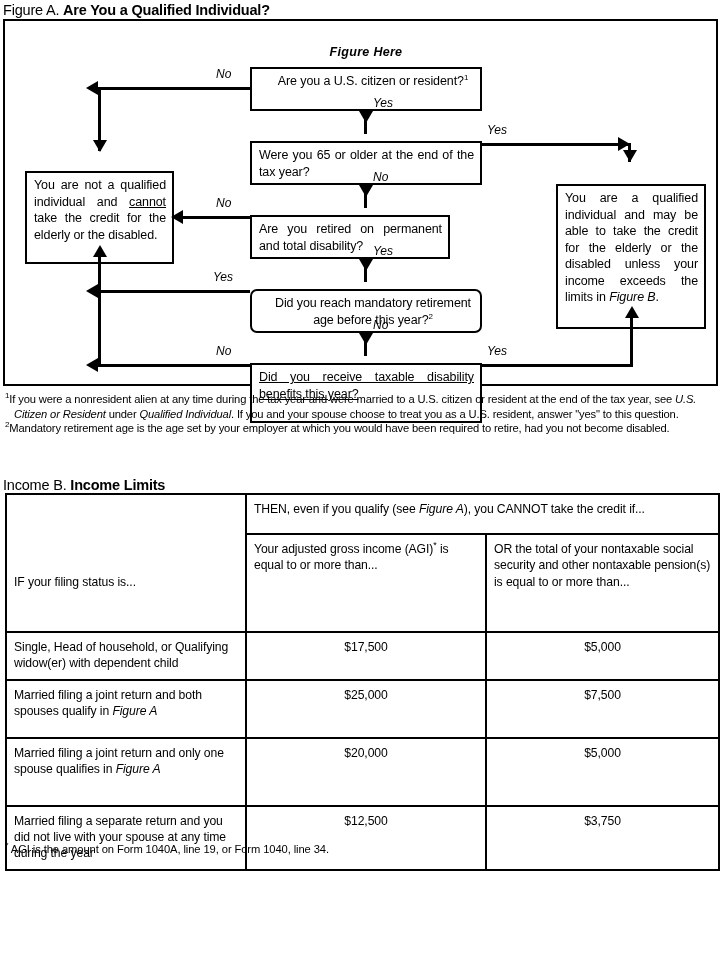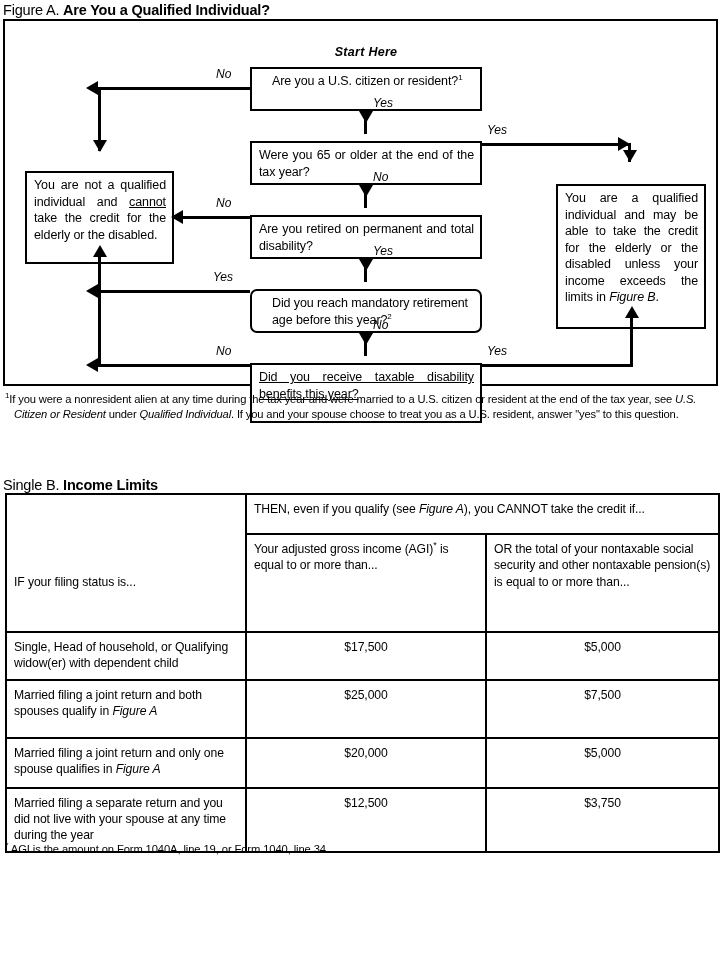--- a/index.html
+++ b/index.html
@@ -50,29 +50,29 @@
   .fbox {
     position: absolute;
     border: 2px solid #000;
     background: #fff;
     font-size: 12.5px;
     line-height: 1.32;
     padding: 4px 6px 4px 7px;
     letter-spacing: -0.1px;
   }
   .fbox.q { text-align: justify; }
-  .fbox.q.noj { text-align: left; padding-left: 20px; }
+  .fbox.q.noj { text-align: center; padding-left: 20px; }
   .fbox.term { text-align: justify; text-align-last: left; }
   .fbox sup { font-size: 8px; vertical-align: super; line-height: 0; }
   .fbox u { text-decoration: underline; }
   .fbox i { font-style: italic; }
 
   #box-citizen   { left: 245px; top: 46px;  width: 232px; height: 44px; }
   #box-65        { left: 245px; top: 120px; width: 232px; height: 44px; }
-  #box-retired   { left: 245px; top: 194px; width: 232px; height: 44px; }
+  #box-retired   { left: 245px; top: 194px; width: 200px; height: 44px; }
   #box-mandatory { left: 245px; top: 268px; width: 232px; height: 44px; border-radius: 7px; }
   #box-taxable   { left: 245px; top: 342px; width: 232px; height: 60px; text-decoration: underline; }
   #box-not-qual  { left: 20px;  top: 150px; width: 149px; height: 93px; }
   #box-qual      { left: 551px; top: 163px; width: 150px; height: 145px; }
 
   
   .ln { position: absolute; background: #000; }
   .h  { height: 3px; }
   .v  { width: 3px; }
   .arw { position: absolute; width: 0; height: 0; }
@@ -143,21 +143,21 @@
 
 <div id="page">
 
   <div class="fig-title" style="left:3px; top:2px;">
     <span class="lead">Figure A.</span>
     <span class="bold">Are You a Qualified Individual?</span>
   </div>
 
   <div id="figA-frame">
 
-    <div id="start-here">Start Here</div>
+    <div id="start-here">Figure Here</div>
 
     <div class="fbox q noj" id="box-citizen">
       <span>Are you a U.S. citizen or resident?</span><sup>1</sup>
     </div>
 
     <div class="fbox q" id="box-65">
       <span>Were you 65 or older at the end of the tax year?</span>
     </div>
 
     <div class="fbox q" id="box-retired">
@@ -227,24 +227,27 @@
     <div class="ln v" style="left:625px; top:297px; height:49px;"></div>
     <div class="arw up" style="left:620px; top:285px;"></div>
     <div class="lbl" style="left:482px; top:323px;">Yes</div>
 
   </div>
 
   <div id="footnotes">
     <p>
       <span class="mk">1</span><span><span>If you were a nonresident alien at any time during the tax year and were married to a U.S. citizen or resident at the end of the tax year, see </span><i>U.S. Citizen or Resident</i><span> under </span><i>Qualified Individual</i><span>. If you and your spouse choose to treat you as a U.S. resident, answer "yes" to this question.</span></span>
     </p>
+    <p>
+      <span class="mk">2</span><span><span>Mandatory retirement age is the age set by your employer at which you would have been required to retire, had you not become disabled.</span></span>
+    </p>
   </div>
 
   <div class="fig-title" id="figB-title">
-    <span class="lead">Single B.</span>
+    <span class="lead">Income B.</span>
     <span class="bold">Income Limits</span>
   </div>
 
   <table id="figB-table">
     <colgroup>
       <col class="col1">
         <col class="col2">
         <col class="col3">
     </colgroup>
     <tbody>
@@ -267,21 +270,21 @@
           <td style="height: 40px;"><span>Single, Head of household, or Qualifying widow(er) with dependent child</span></td>
           <td class="num">$17,500</td>
           <td class="num">$5,000</td>
         </tr>
         <tr>
           <td style="height: 58px;"><span>Married filing a joint return </span><b>and</b><span> both spouses qualify in </span><i>Figure A</i></td>
           <td class="num">$25,000</td>
           <td class="num">$7,500</td>
         </tr>
         <tr>
-          <td style="height: 50px; margin-top: 40px;"><span>Married filing a joint return </span><b>and</b><span> only one spouse qualifies in </span><i>Figure A</i></td>
+          <td style="height: 68px; margin-top: 40px;"><span>Married filing a joint return </span><b>and</b><span> only one spouse qualifies in </span><i>Figure A</i></td>
           <td class="num">$20,000</td>
           <td class="num">$5,000</td>
         </tr>
         <tr>
           <td style="height: 58px;"><span>Married filing a separate return </span><b>and</b><span> you did not live with your spouse at any time during the year</span></td>
           <td class="num">$12,500</td>
           <td class="num">$3,750</td>
         </tr>
       </tbody>
   </table>

